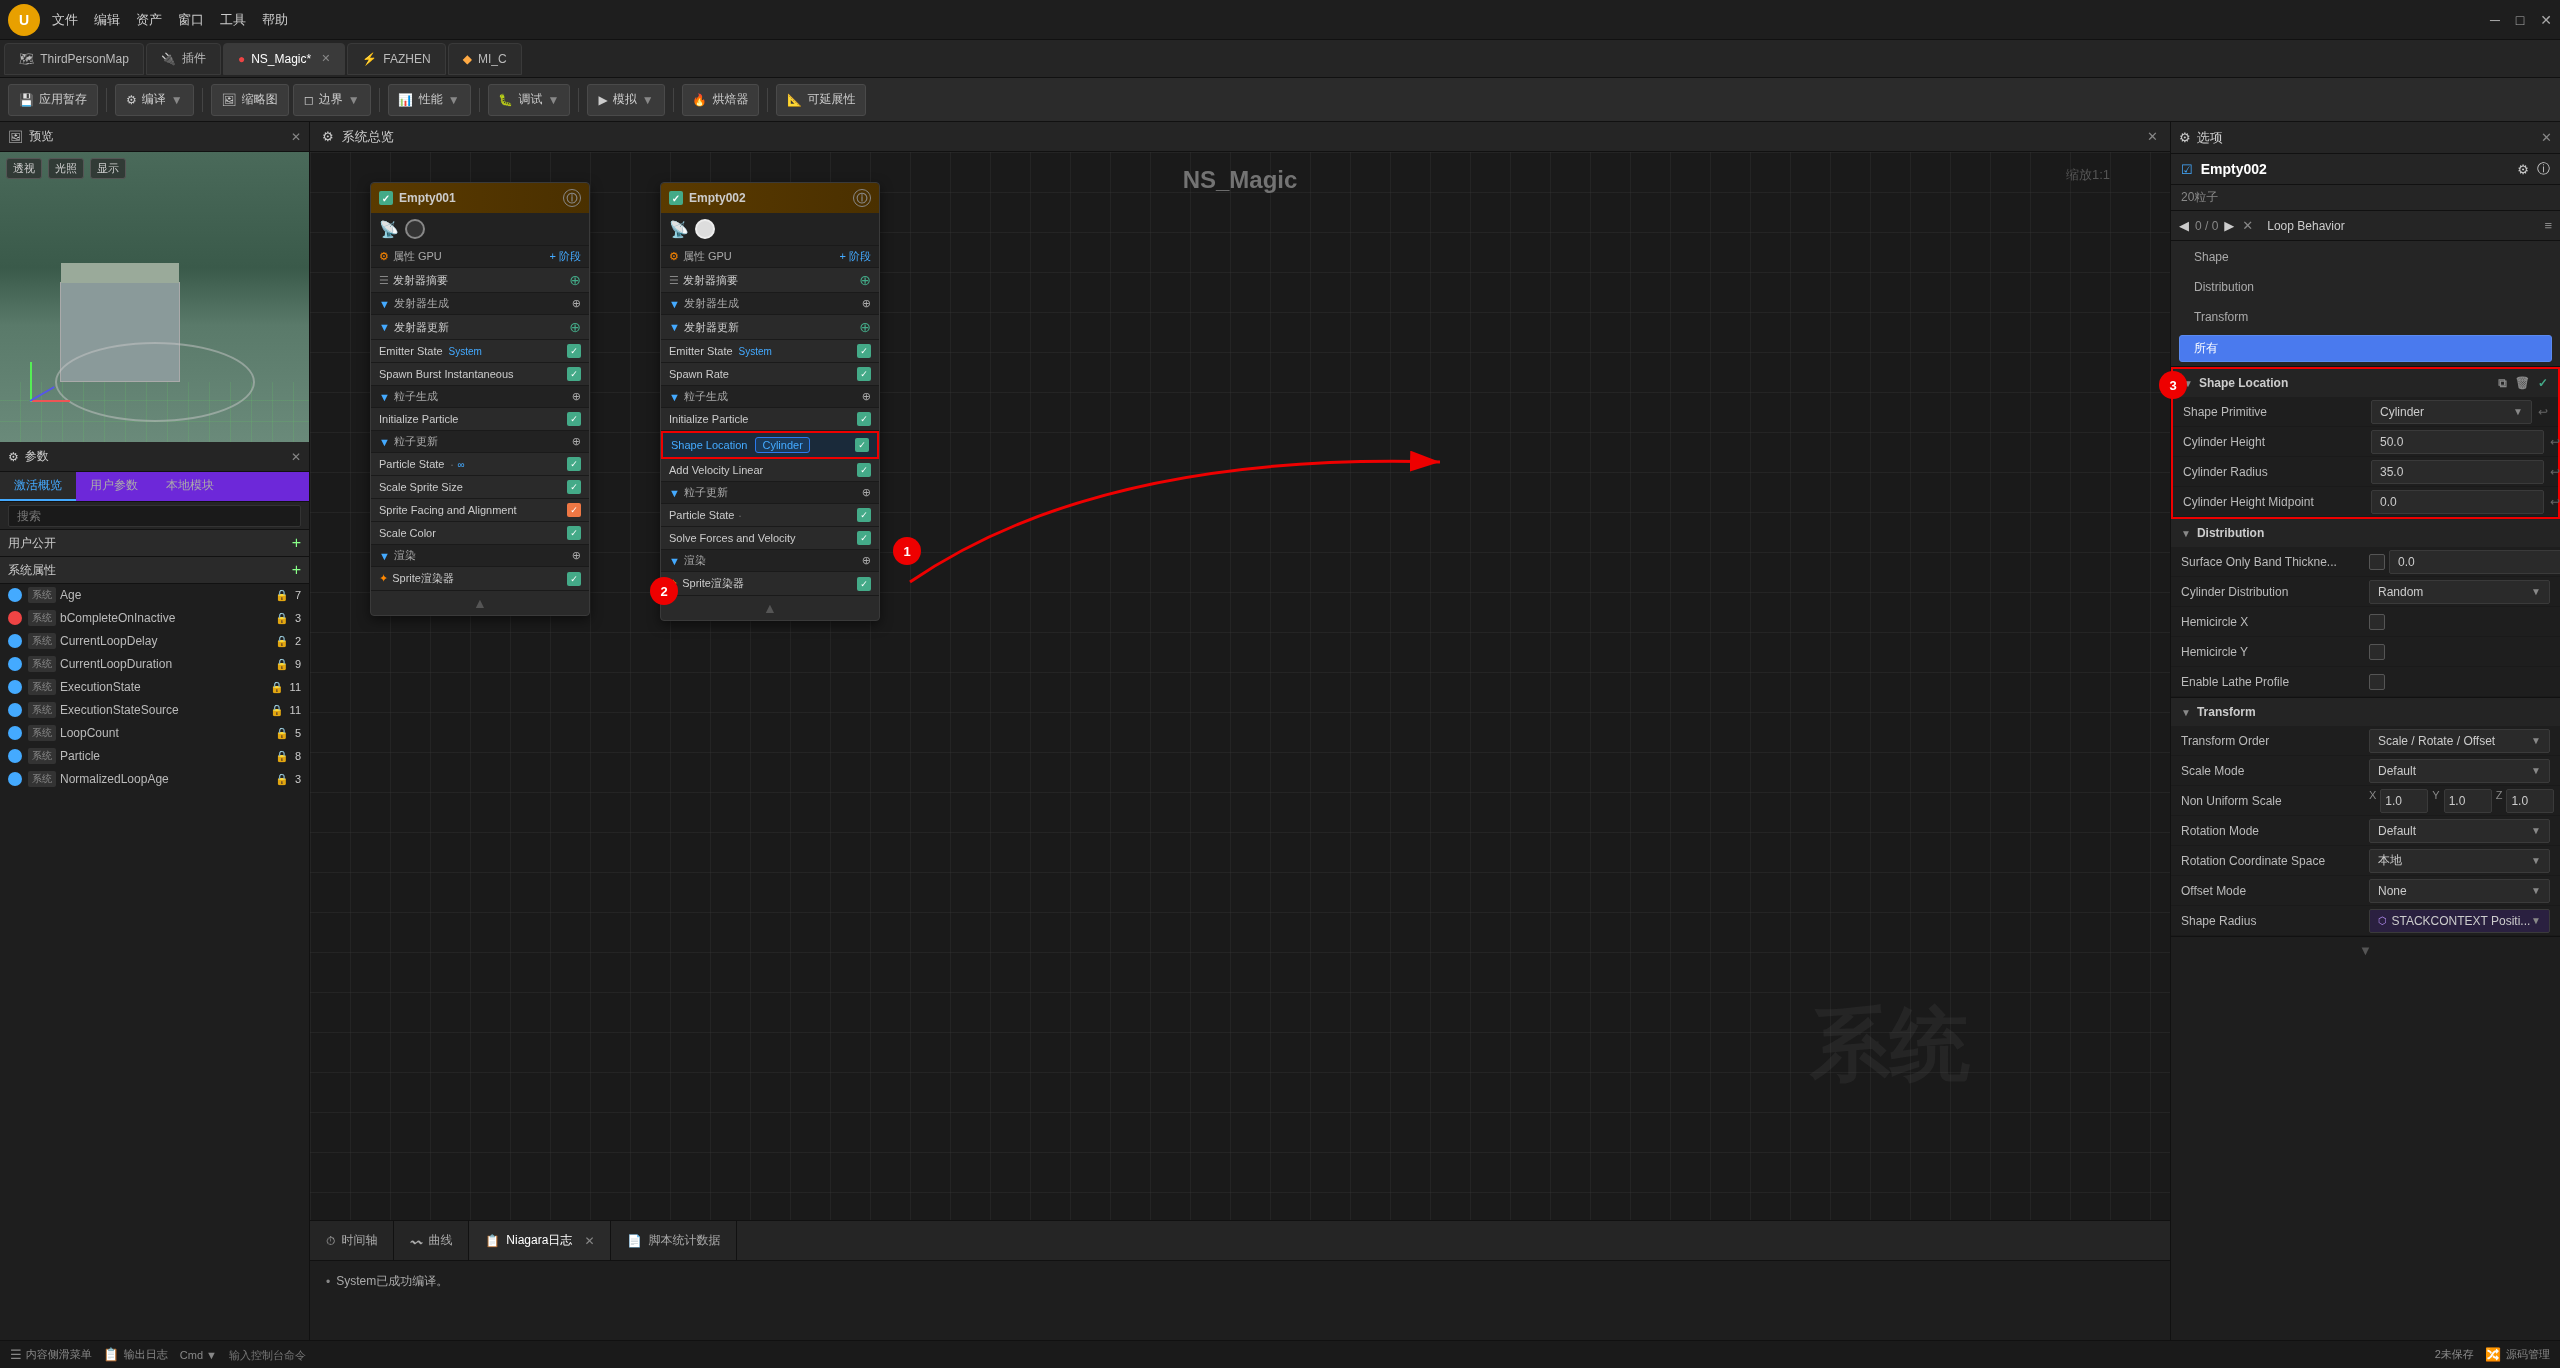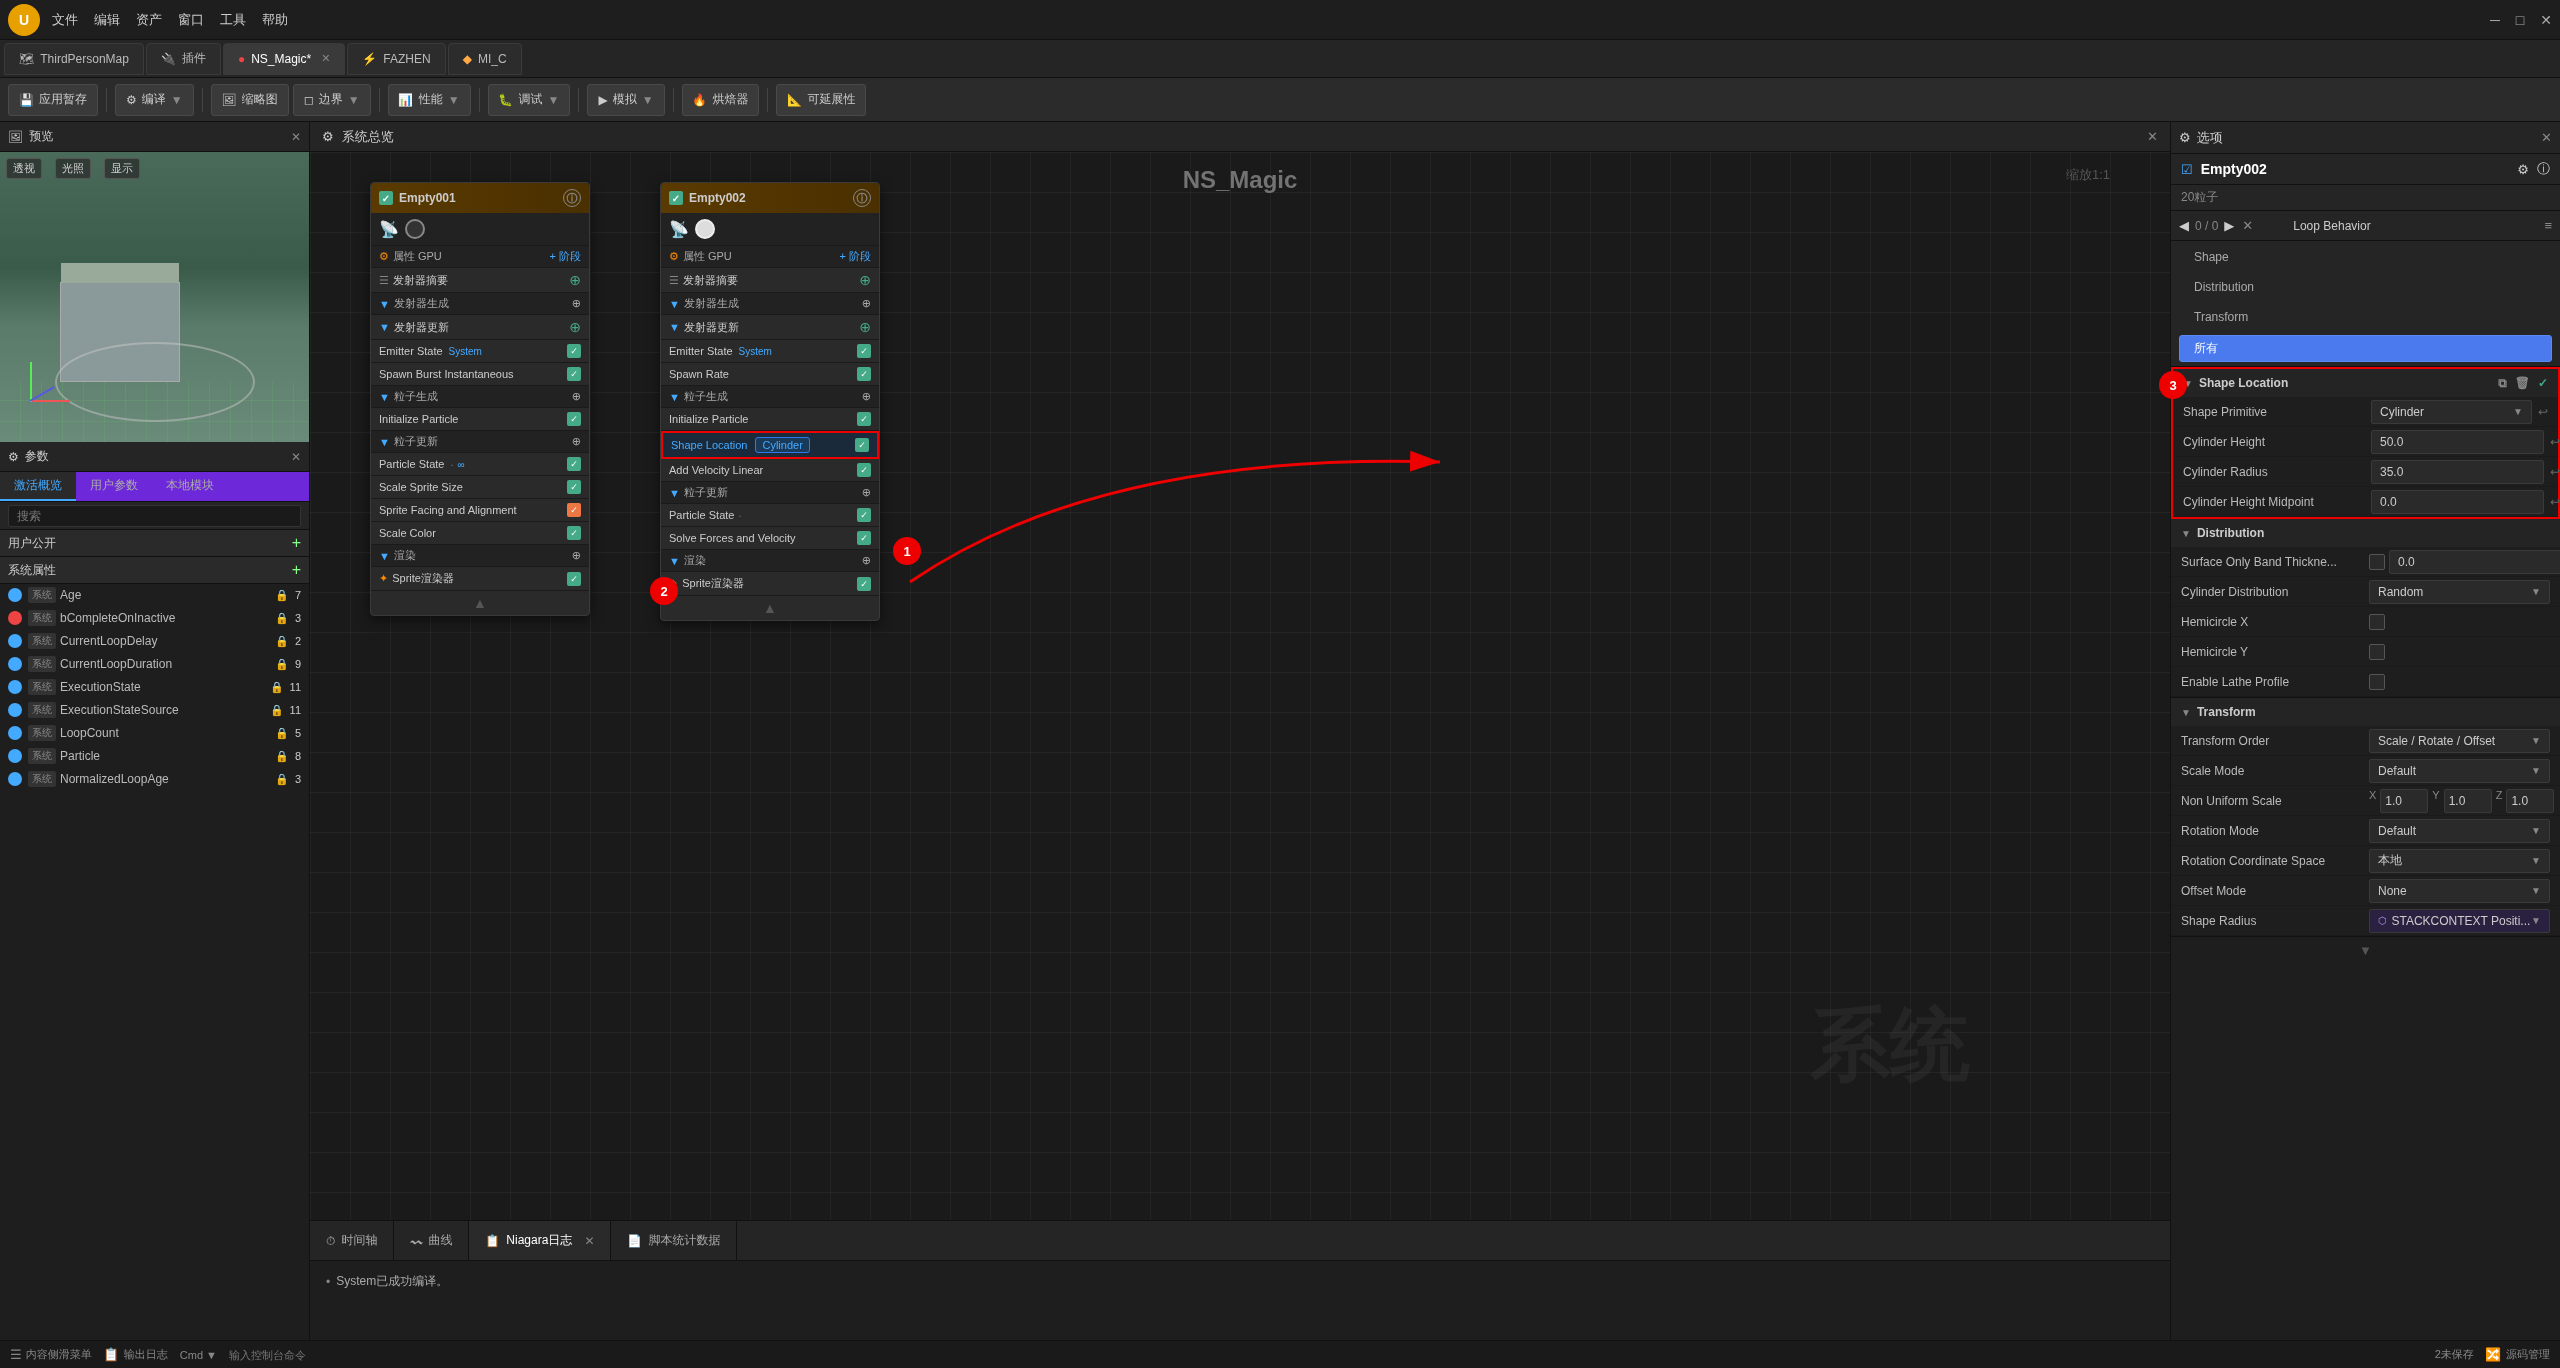--- a/index.html
+++ b/index.html
@@ -149,21 +149,21 @@
       position: absolute;
       bottom: 40px; left: 30px;
       width: 50px; height: 50px;
     }
     .axis-x { position: absolute; bottom: 0; left: 0; width: 40px; height: 2px; background: #e55; transform-origin: left; }
     .axis-y { position: absolute; bottom: 0; left: 0; width: 2px; height: 40px; background: #5e5; transform-origin: bottom; }
     .axis-z { position: absolute; bottom: 0; left: 0; width: 28px; height: 2px; background: #55e; transform: rotate(-30deg); transform-origin: left; }
     .viewport-tools {
       position: absolute;
       top: 6px; left: 6px;
-      display: flex; gap: 13px;
+      display: flex; gap: 6px;
     }
     .viewport-tool-btn {
       background: rgba(40,40,40,0.7);
       border: 1px solid #555;
       border-radius: 3px;
       color: #ccc;
       font-size: 11px;
       padding: 2px 6px;
       cursor: pointer;
     }
@@ -1002,21 +1002,21 @@
       <span style="margin-left:auto;">⚙</span>
       <span>ⓘ</span>
     </div>
     <div style="padding:4px 10px; background:#252525; border-bottom:1px solid #111; color:#888; font-size:12px;">20粒子</div>
 
     <div class="options-toolbar">
       <span style="cursor:pointer;">◀</span>
       <span style="color:#888; font-size:12px;">0 / 0</span>
       <span style="cursor:pointer;">▶</span>
       <span style="cursor:pointer; color:#888; margin-left:2px;">✕</span>
-      <span style="flex:1; padding: 0 8px; color:#ccc; font-size:12px;margin-left:26px;">Loop Behavior</span>
+      <span style="flex:1; padding: 0 8px; color:#ccc; font-size:12px;">Loop Behavior</span>
       <span style="cursor:pointer; color:#888;">≡</span>
     </div>
 
     <div class="section-tabs">
       <div class="section-tab">Shape</div>
       <div class="section-tab">Distribution</div>
       <div class="section-tab">Transform</div>
       <div class="section-tab active">所有</div>
     </div>
 

